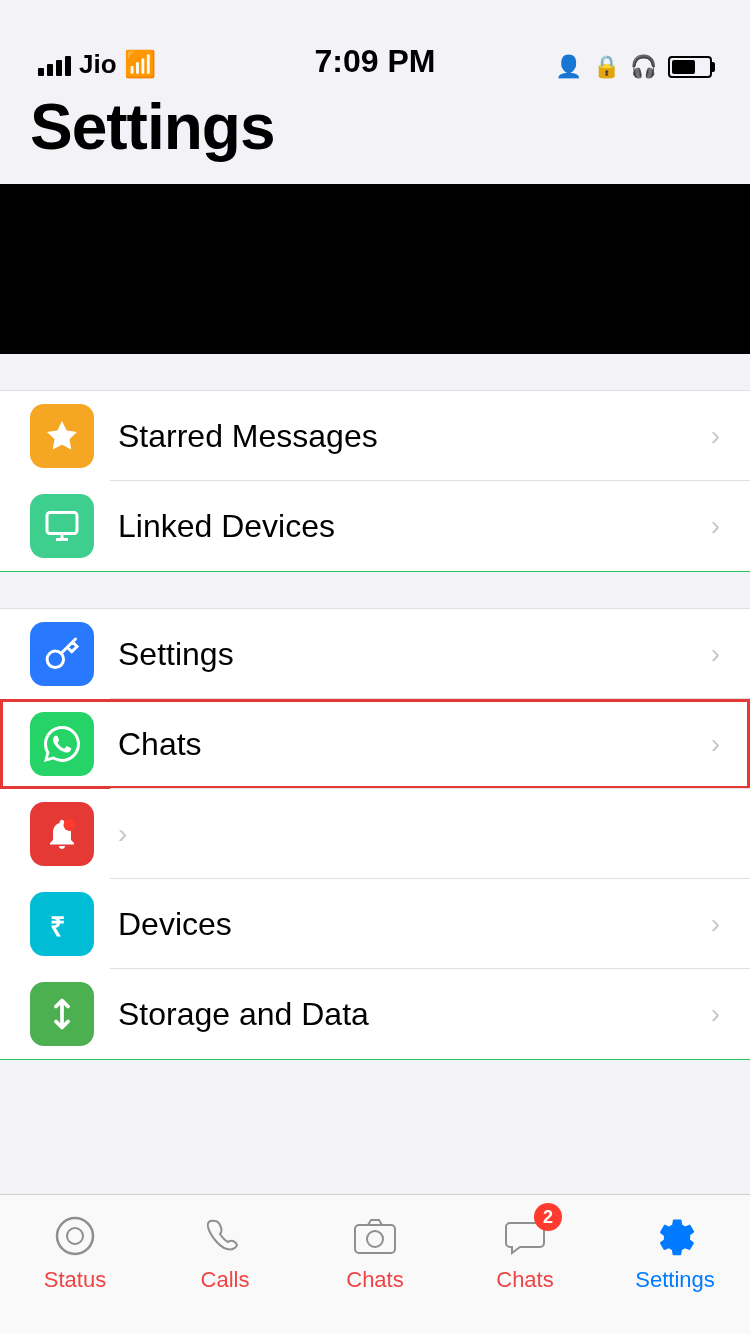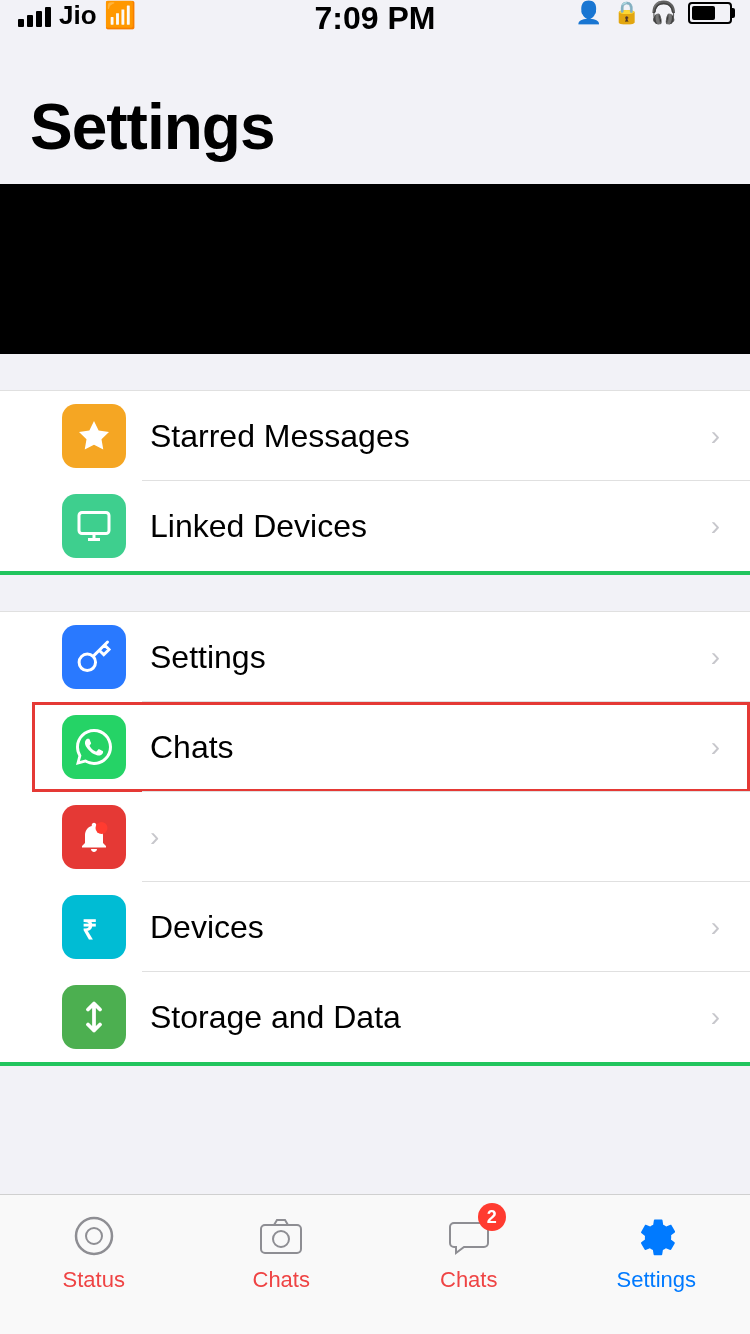--- a/index.html
+++ b/index.html
@@ -12,23 +12,23 @@
       position: relative;
       overflow-x: hidden;
     }
 
     
     .status-bar {
       width: 750px;
       height: 80px;
       background: #f2f2f7;
       display: flex;
-      align-items: flex-start;
+      align-items: flex-end;
       justify-content: space-between;
-      padding: 0 18px;
+      padding: 0 38px;
     }
     .status-left {
       display: flex;
       align-items: center;
       gap: 8px;
       font-size: 26px;
       font-weight: 600;
     }
     .signal-bars {
       display: flex;
@@ -103,22 +103,21 @@
     
     .section-gap {
       height: 36px;
       background: #f2f2f7;
     }
 
     
     .settings-group {
       background: #fff;
       border-top: 1px solid #e0e0e0;
-      border-bottom: 4px solid #22c55e;
-      padding-left: 32px;
+      border-bottom: 1px solid #22c55e;
     }
 
     .settings-item {
       display: flex;
       align-items: center;
       padding: 0 30px;
       height: 90px;
       background: #fff;
       position: relative;
       cursor: pointer;
@@ -350,20 +349,28 @@
   <div class="tab-item">
     <div class="tab-icon">
       <svg width="50" height="50" viewBox="0 0 50 50">
         <circle cx="25" cy="25" r="18" stroke="#8e8e93" stroke-width="2.5" fill="none"></circle>
         <circle cx="25" cy="25" r="8" stroke="#8e8e93" stroke-width="2" fill="none"></circle>
       </svg>
     </div>
     <span class="tab-label">Status</span>
   </div>
 
+  <div class="tab-item">
+    <div class="tab-icon">
+      <svg width="50" height="50" viewBox="0 0 50 50">
+        <path d="M15 10c0 0 3 0 5 4s2 7 0 9c0 0 4 6 8 8 0 0 2-2 5-1s4 4 4 4-2 6-10 4S10 24 8 16s7-6 7-6z" stroke="#8e8e93" stroke-width="2" fill="none"></path>
+      </svg>
+    </div>
+    <span class="tab-label">Calls</span>
+  </div>
 
   <div class="tab-item">
     <div class="tab-icon">
       <svg width="50" height="50" viewBox="0 0 50 50">
         <rect x="5" y="14" width="40" height="28" rx="4" stroke="#8e8e93" stroke-width="2" fill="none"></rect>
         <circle cx="25" cy="28" r="8" stroke="#8e8e93" stroke-width="2" fill="none"></circle>
         <path d="M18 14l3-5h8l3 5" stroke="#8e8e93" stroke-width="2" fill="none"></path>
       </svg>
     </div>
     <span class="tab-label">Chats</span>

